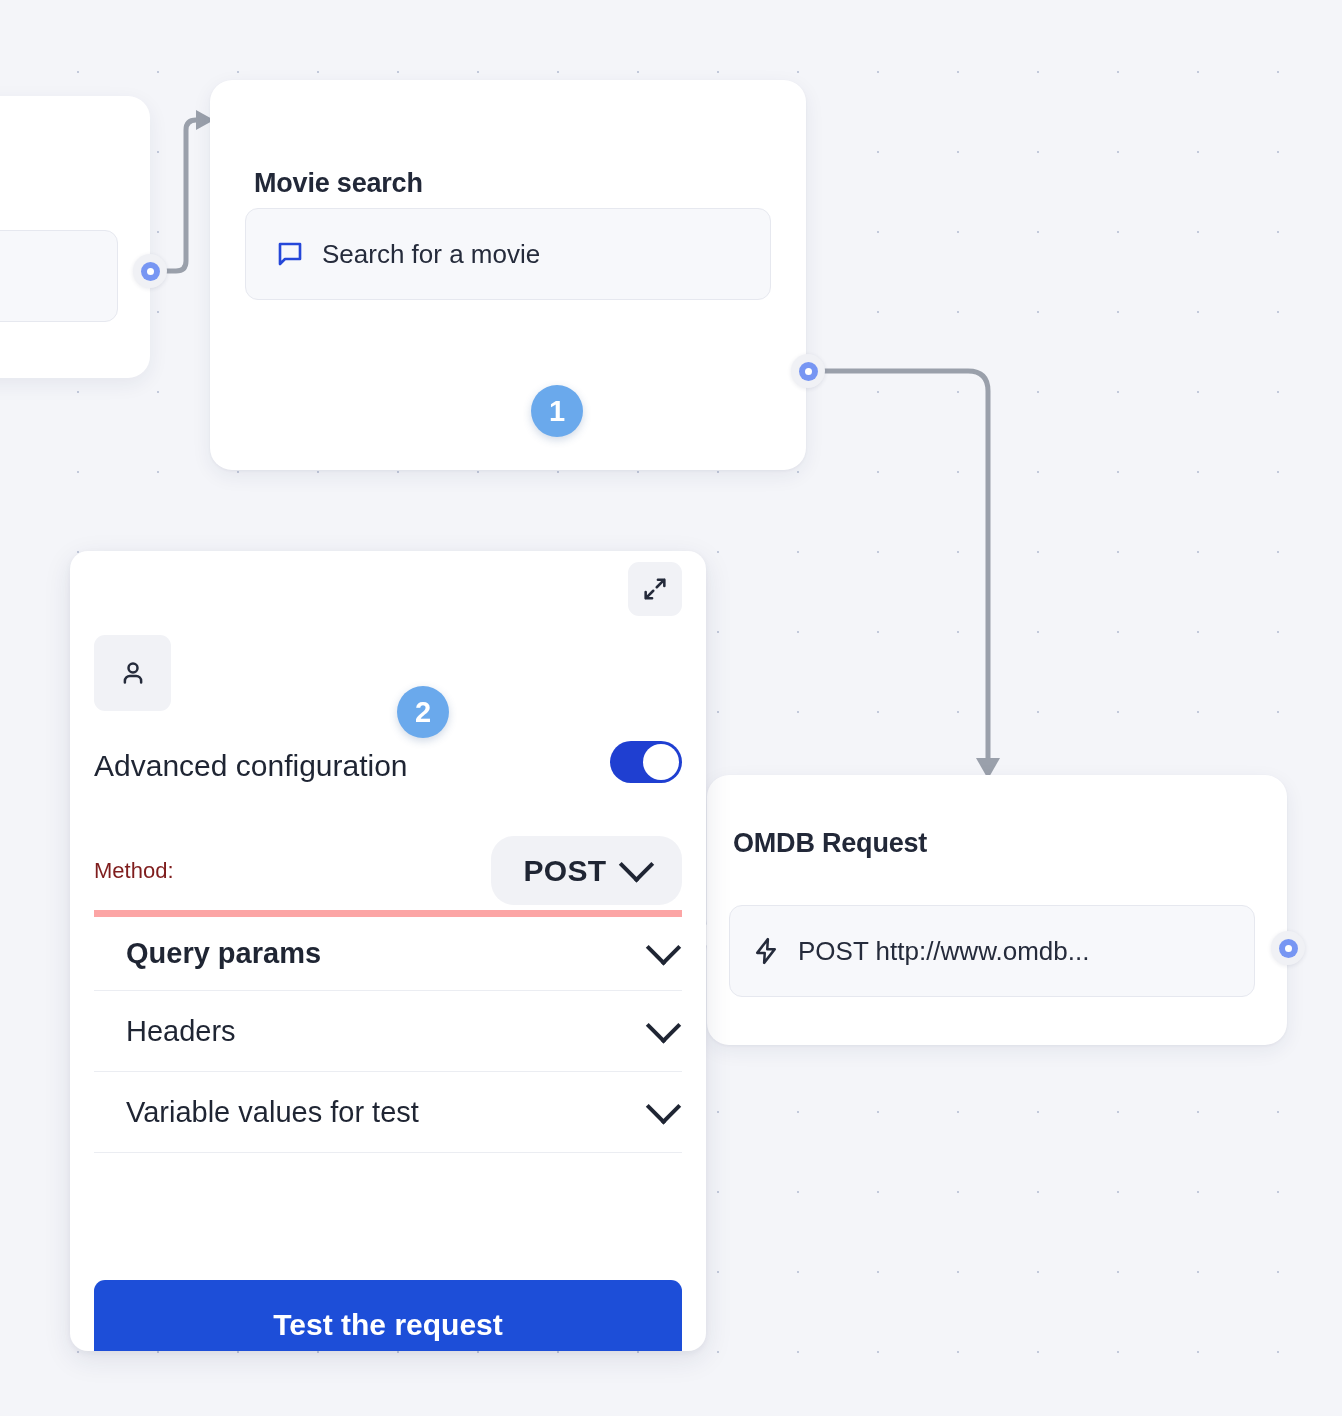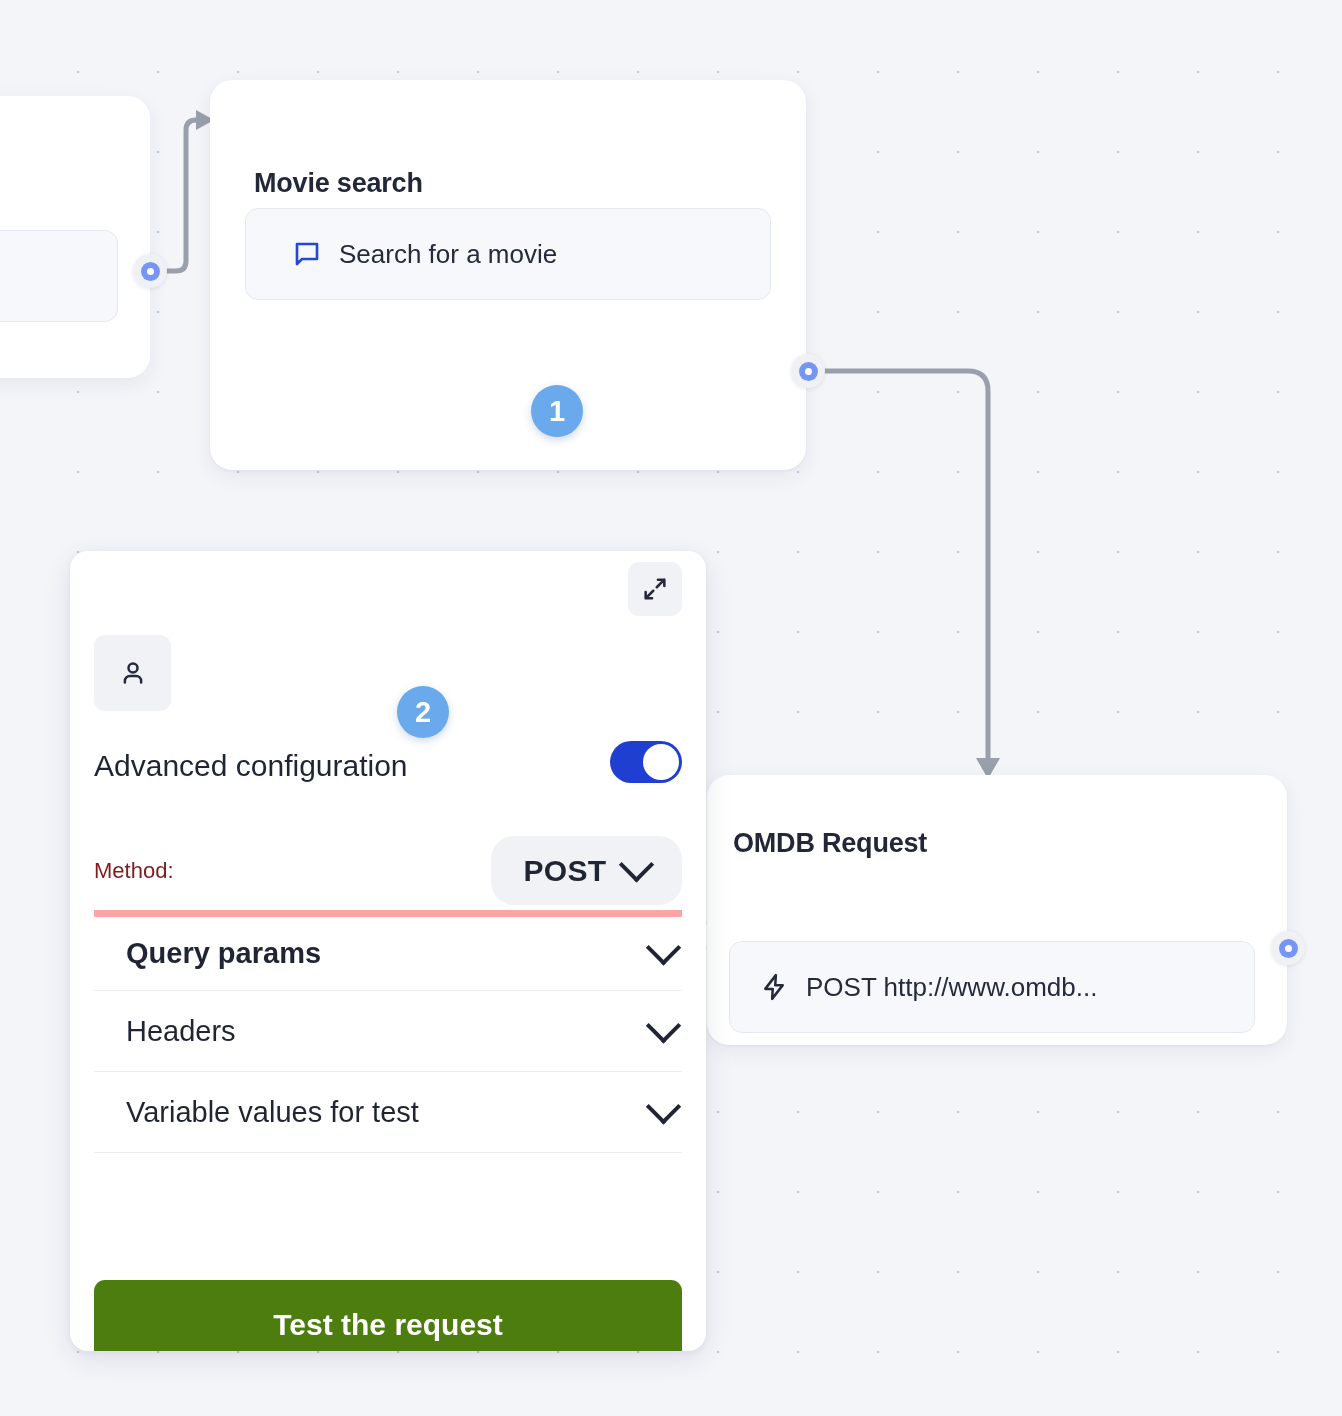--- a/index.html
+++ b/index.html
@@ -127,21 +127,21 @@
     position: absolute;
     left: 44px;
     top: 48px;
     margin-top: 40px;
   }
   #movie-card .node-row {
     position: absolute;
     left: 35px;
     width: 526px;
     height: 92px;
-    padding-left: 46px;
+    padding-left: 29px;
   }
   #row-search { top: 128px; }
   #row-collect { top: 248px; }
 
   .chip-movie {
     background: #ef9642;
     color: #ffffff;
     border-radius: 8px;
     padding: 4px 12px 6px 12px;
     font-size: 26px;
@@ -178,22 +178,21 @@
     position: absolute;
     left: 26px;
     top: 53px;
   }
   #omdb-card .node-row {
     position: absolute;
     left: 22px;
     top: 130px;
     width: 526px;
     height: 92px;
-    padding-left: 29px;
-    margin-top: 36px;
+    padding-left: 21px;
   }
   #omdb-left-caret {
     position: absolute;
     left: 698px;
     top: 918px;
     width: 0; height: 0;
     border-top: 17px solid transparent;
     border-bottom: 17px solid transparent;
     border-right: 14px solid #ffffff;
     filter: drop-shadow(-2px 0 1px rgba(30,40,80,0.07));
@@ -343,21 +342,21 @@
   .acc-label {
     font-size: 29px;
     color: #1f2533;
   }
   #test-btn {
     position: absolute;
     left: 24px;
     top: 729px;
     width: 588px;
     height: 90px;
-    background: #4d7c0f;
+    background: #1d4ed8;
     border: none;
     border-radius: 11px;
     color: #ffffff;
     font-family: "Liberation Sans", sans-serif;
     font-size: 30px;
     font-weight: 700;
     cursor: pointer;
   }
 
   .chev {

